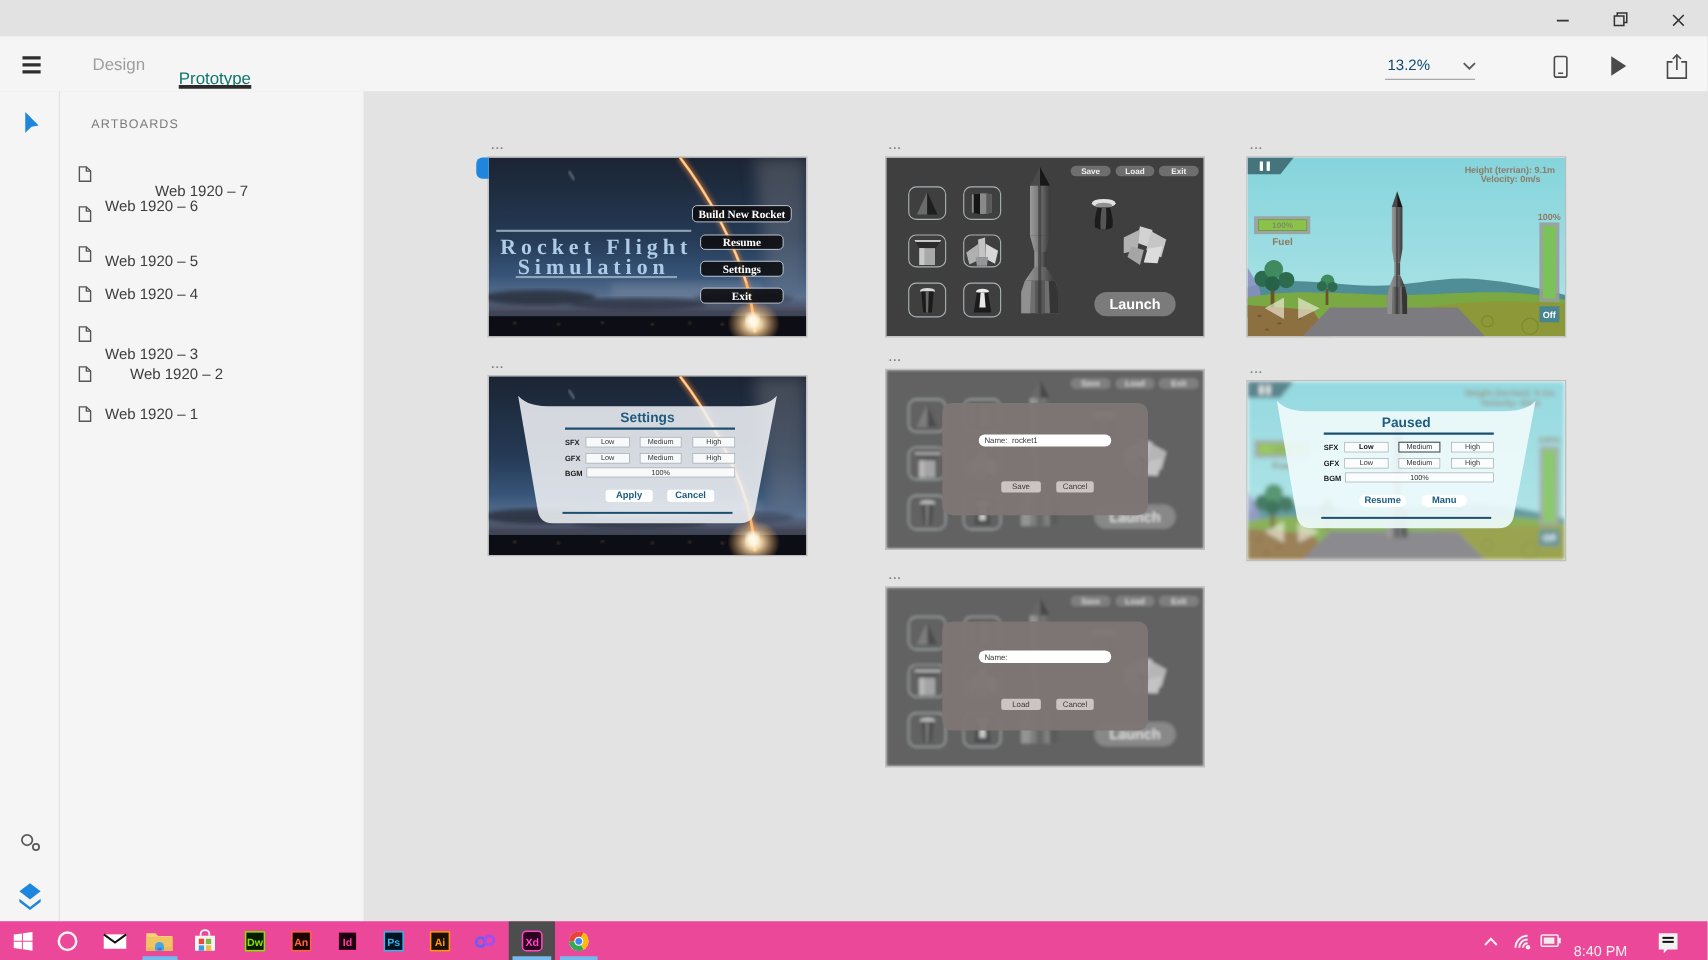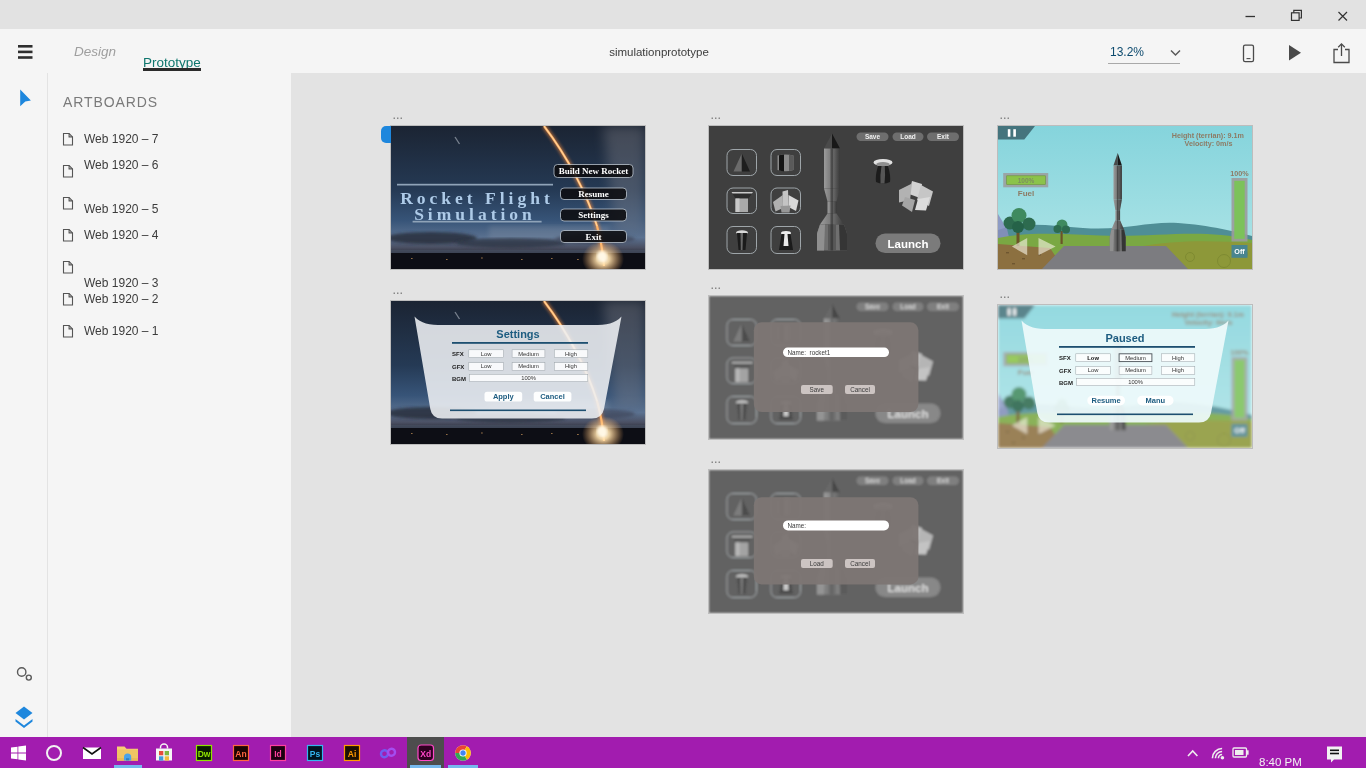--- a/index.html
+++ b/index.html
@@ -3,21 +3,21 @@
 <meta charset="utf-8">
 <style>
   html,body{margin:0;padding:0;}
   body{width:1366px;height:768px;overflow:hidden;font-family:"Liberation Sans",sans-serif;-webkit-font-smoothing:antialiased;}
   #screen{position:absolute;left:0;top:0;width:1366px;height:768px;background:#e3e3e3;transform:translateZ(0);}
   #titlebar{position:absolute;left:0;top:0;width:1366px;height:29px;background:#e2e2e2;}
   #toolbar{position:absolute;left:0;top:29px;width:1366px;height:44px;background:#f5f5f5;}
   #rail{position:absolute;left:0;top:73px;width:48px;height:664px;background:#f5f5f5;border-right:1px solid #e3e3e3;box-sizing:border-box;}
   #panel{position:absolute;left:48px;top:73px;width:243px;height:664px;background:#f5f5f5;}
   #canvas{position:absolute;left:291px;top:73px;width:1075px;height:664px;background:#e3e3e3;}
-  #taskbar{position:absolute;left:0;top:737px;width:1366px;height:31px;background:#a21caf;}
+  #taskbar{position:absolute;left:0;top:737px;width:1366px;height:31px;background:#ec4899;}
   .tab{position:absolute;top:44px;font-size:13.5px;}
   #ttl{position:absolute;top:17px;left:0;width:1318px;text-align:center;font-size:11.5px;color:#3c3c3c;}
   .abitem{position:absolute;left:36px;font-size:12px;color:#3c3c3c;}
   .ablabel{position:absolute;color:#7d7d7d;font-size:9px;font-weight:bold;letter-spacing:1px;}
   svg{display:block;}
 </style>
 </head>
 <body>
 <div id="screen">
 
@@ -42,65 +42,64 @@
 
       <rect x="1243.5" y="16.2" width="10" height="16.5" rx="1.6" fill="none" stroke="#4a4a4a" stroke-width="1.3"></rect>
       <line x1="1246.5" y1="29.6" x2="1250.5" y2="29.6" stroke="#4a4a4a" stroke-width="1.1"></line>
 
       <path d="M1289,16 L1301,23.8 L1289,31.6 Z" fill="#4a4a4a"></path>
 
       <path d="M1338,20.5 h-4 v13 h15 v-13 h-4" fill="none" stroke="#4a4a4a" stroke-width="1.3"></path>
       <line x1="1341.5" y1="27" x2="1341.5" y2="15.5" stroke="#4a4a4a" stroke-width="1.3"></line>
       <path d="M1338.2,18.2 l3.3,-3.3 l3.3,3.3" fill="none" stroke="#4a4a4a" stroke-width="1.3"></path>
     </svg>
-    <div class="tab" style="left:74px;color:#9e9e9e;top:15px;font-style:italic;">Design</div>
+    <div class="tab" style="left:74px;color:#9e9e9e;top:15px;">Design</div>
     <div class="tab" style="left:143px;color:#0f766e;top:26px;">Prototype</div>
     <div style="position:absolute;left:143px;top:39px;width:58px;height:3px;background:#2b2b2b;"></div>
-    <div id="ttl">simulationprototype</div>
     <div style="position:absolute;left:1110px;top:16px;font-size:12px;color:#0c4a6e;">13.2%</div>
   </div>
 
   <div id="rail">
     <svg width="48" height="664" style="position:absolute;left:0;top:0">
       <path d="M20.2,16.6 L30.9,27.4 L25.3,28.4 L20.2,33.2 Z" fill="#1e87dd"></path>
 
       <circle cx="21.7" cy="599" r="4.2" fill="none" stroke="#5a5a5a" stroke-width="1.4"></circle>
       <circle cx="28.8" cy="604.6" r="2.5" fill="none" stroke="#5a5a5a" stroke-width="1.4"></circle>
 
       <path d="M24,633.5 L32.5,640 L24,646.5 L15.5,640 Z" fill="#1e87dd"></path>
       <path d="M15.5,646 L24,652.5 L32.5,646 L32.5,648.5 L24,655 L15.5,648.5 Z" fill="#1e87dd"></path>
     </svg>
   </div>
 
   <div id="panel">
-    <div style="position:absolute;left:15px;top:21px;font-size:14px;color:#7a7a7a;letter-spacing:0.9px;text-align:right;">ARTBOARDS</div>
+    <div style="position:absolute;left:25px;top:21px;font-size:10px;color:#7a7a7a;letter-spacing:0.9px;text-align:right;">ARTBOARDS</div>
     <svg width="243" height="664" style="position:absolute;left:0;top:0">
       <g fill="none" stroke="#555" stroke-width="1.1">
         <path d="M15.5,60.5 h5.6 l3.4,3.4 v8.1 h-9 Z"></path>
           <path d="M21.1,60.5 v3.4 h3.4"></path>
         <path d="M15.5,92.5 h5.6 l3.4,3.4 v8.1 h-9 Z"></path>
           <path d="M21.1,92.5 v3.4 h3.4"></path>
         <path d="M15.5,124.5 h5.6 l3.4,3.4 v8.1 h-9 Z"></path>
           <path d="M21.1,124.5 v3.4 h3.4"></path>
         <path d="M15.5,156.5 h5.6 l3.4,3.4 v8.1 h-9 Z"></path>
           <path d="M21.1,156.5 v3.4 h3.4"></path>
         <path d="M15.5,188.5 h5.6 l3.4,3.4 v8.1 h-9 Z"></path>
           <path d="M21.1,188.5 v3.4 h3.4"></path>
         <path d="M15.5,220.5 h5.6 l3.4,3.4 v8.1 h-9 Z"></path>
           <path d="M21.1,220.5 v3.4 h3.4"></path>
         <path d="M15.5,252.5 h5.6 l3.4,3.4 v8.1 h-9 Z"></path>
           <path d="M21.1,252.5 v3.4 h3.4"></path>
       </g>
     </svg>
-    <div class="abitem" style="top:59px;">Web 1920 – 7</div>
+    <div class="abitem" style="top:73px;margin-left:40px;">Web 1920 – 7</div>
     <div class="abitem" style="top:85px;">Web 1920 – 6</div>
     <div class="abitem" style="top:129px;">Web 1920 – 5</div>
     <div class="abitem" style="top:155px;">Web 1920 – 4</div>
     <div class="abitem" style="top:187px;margin-top:16px;">Web 1920 – 3</div>
-    <div class="abitem" style="top:219px;">Web 1920 – 2</div>
+    <div class="abitem" style="top:219px;margin-left:20px;">Web 1920 – 2</div>
     <div class="abitem" style="top:251px;">Web 1920 – 1</div>
   </div>
 
   <div id="canvas">
     <div class="ablabel" style="left:102px;top:38px;">...</div>
     <div class="ablabel" style="left:420px;top:38px;">...</div>
     <div class="ablabel" style="left:709px;top:38px;">...</div>
     <div class="ablabel" style="left:102px;top:213px;">...</div>
     <div class="ablabel" style="left:420px;top:208px;">...</div>
     <div class="ablabel" style="left:709px;top:217px;">...</div>

